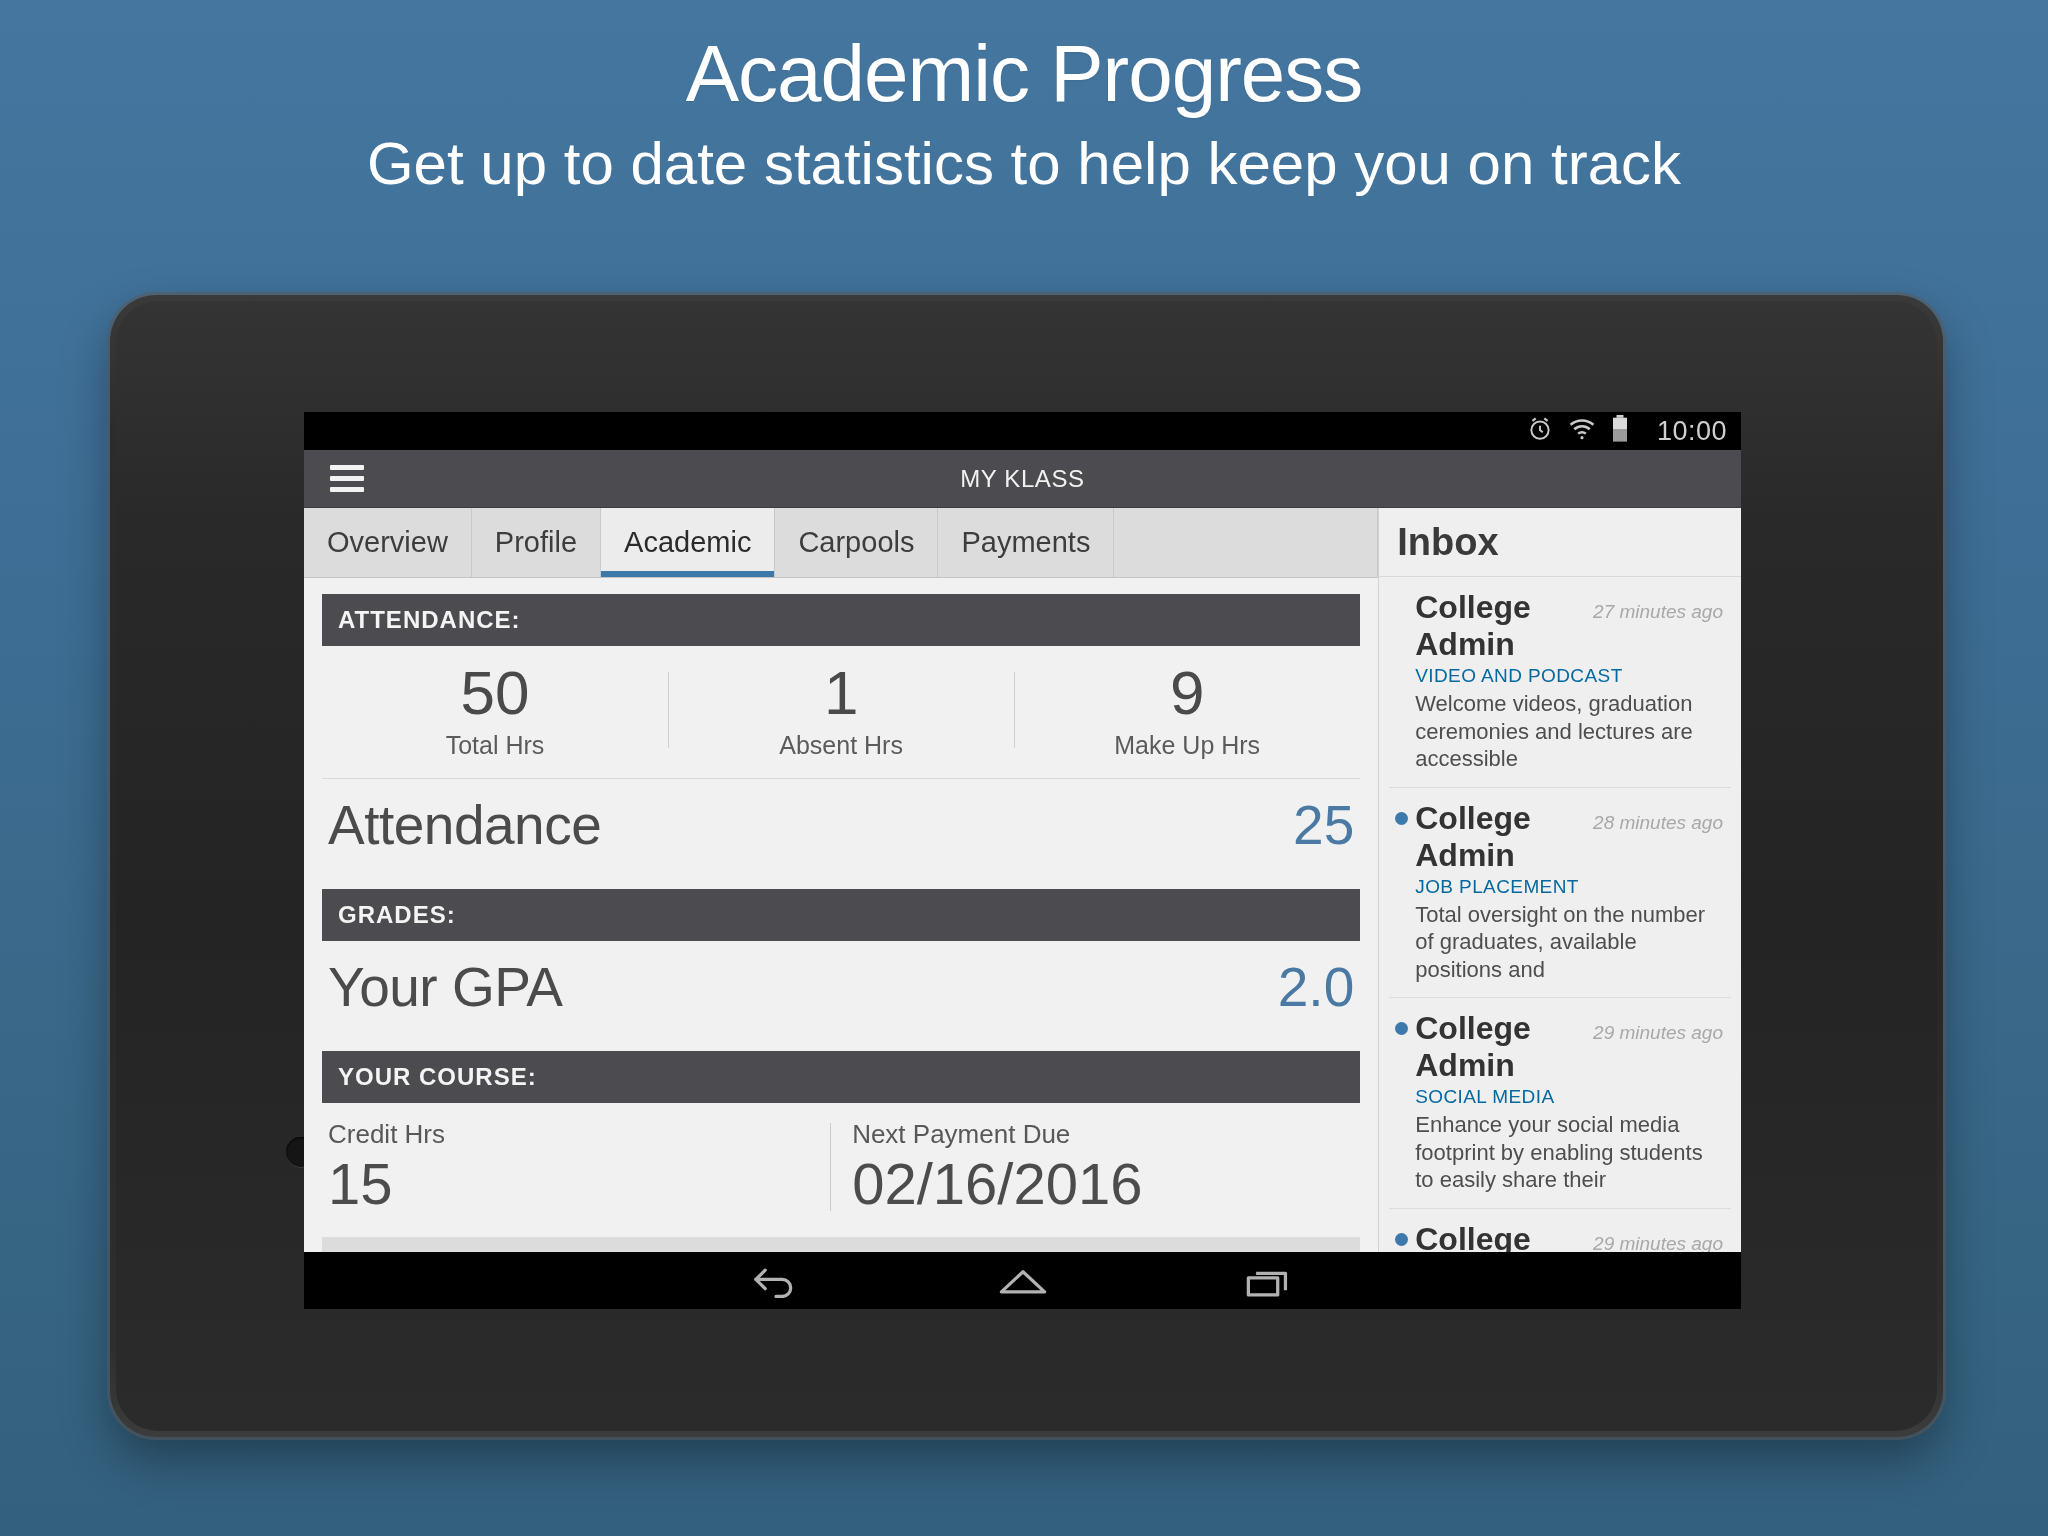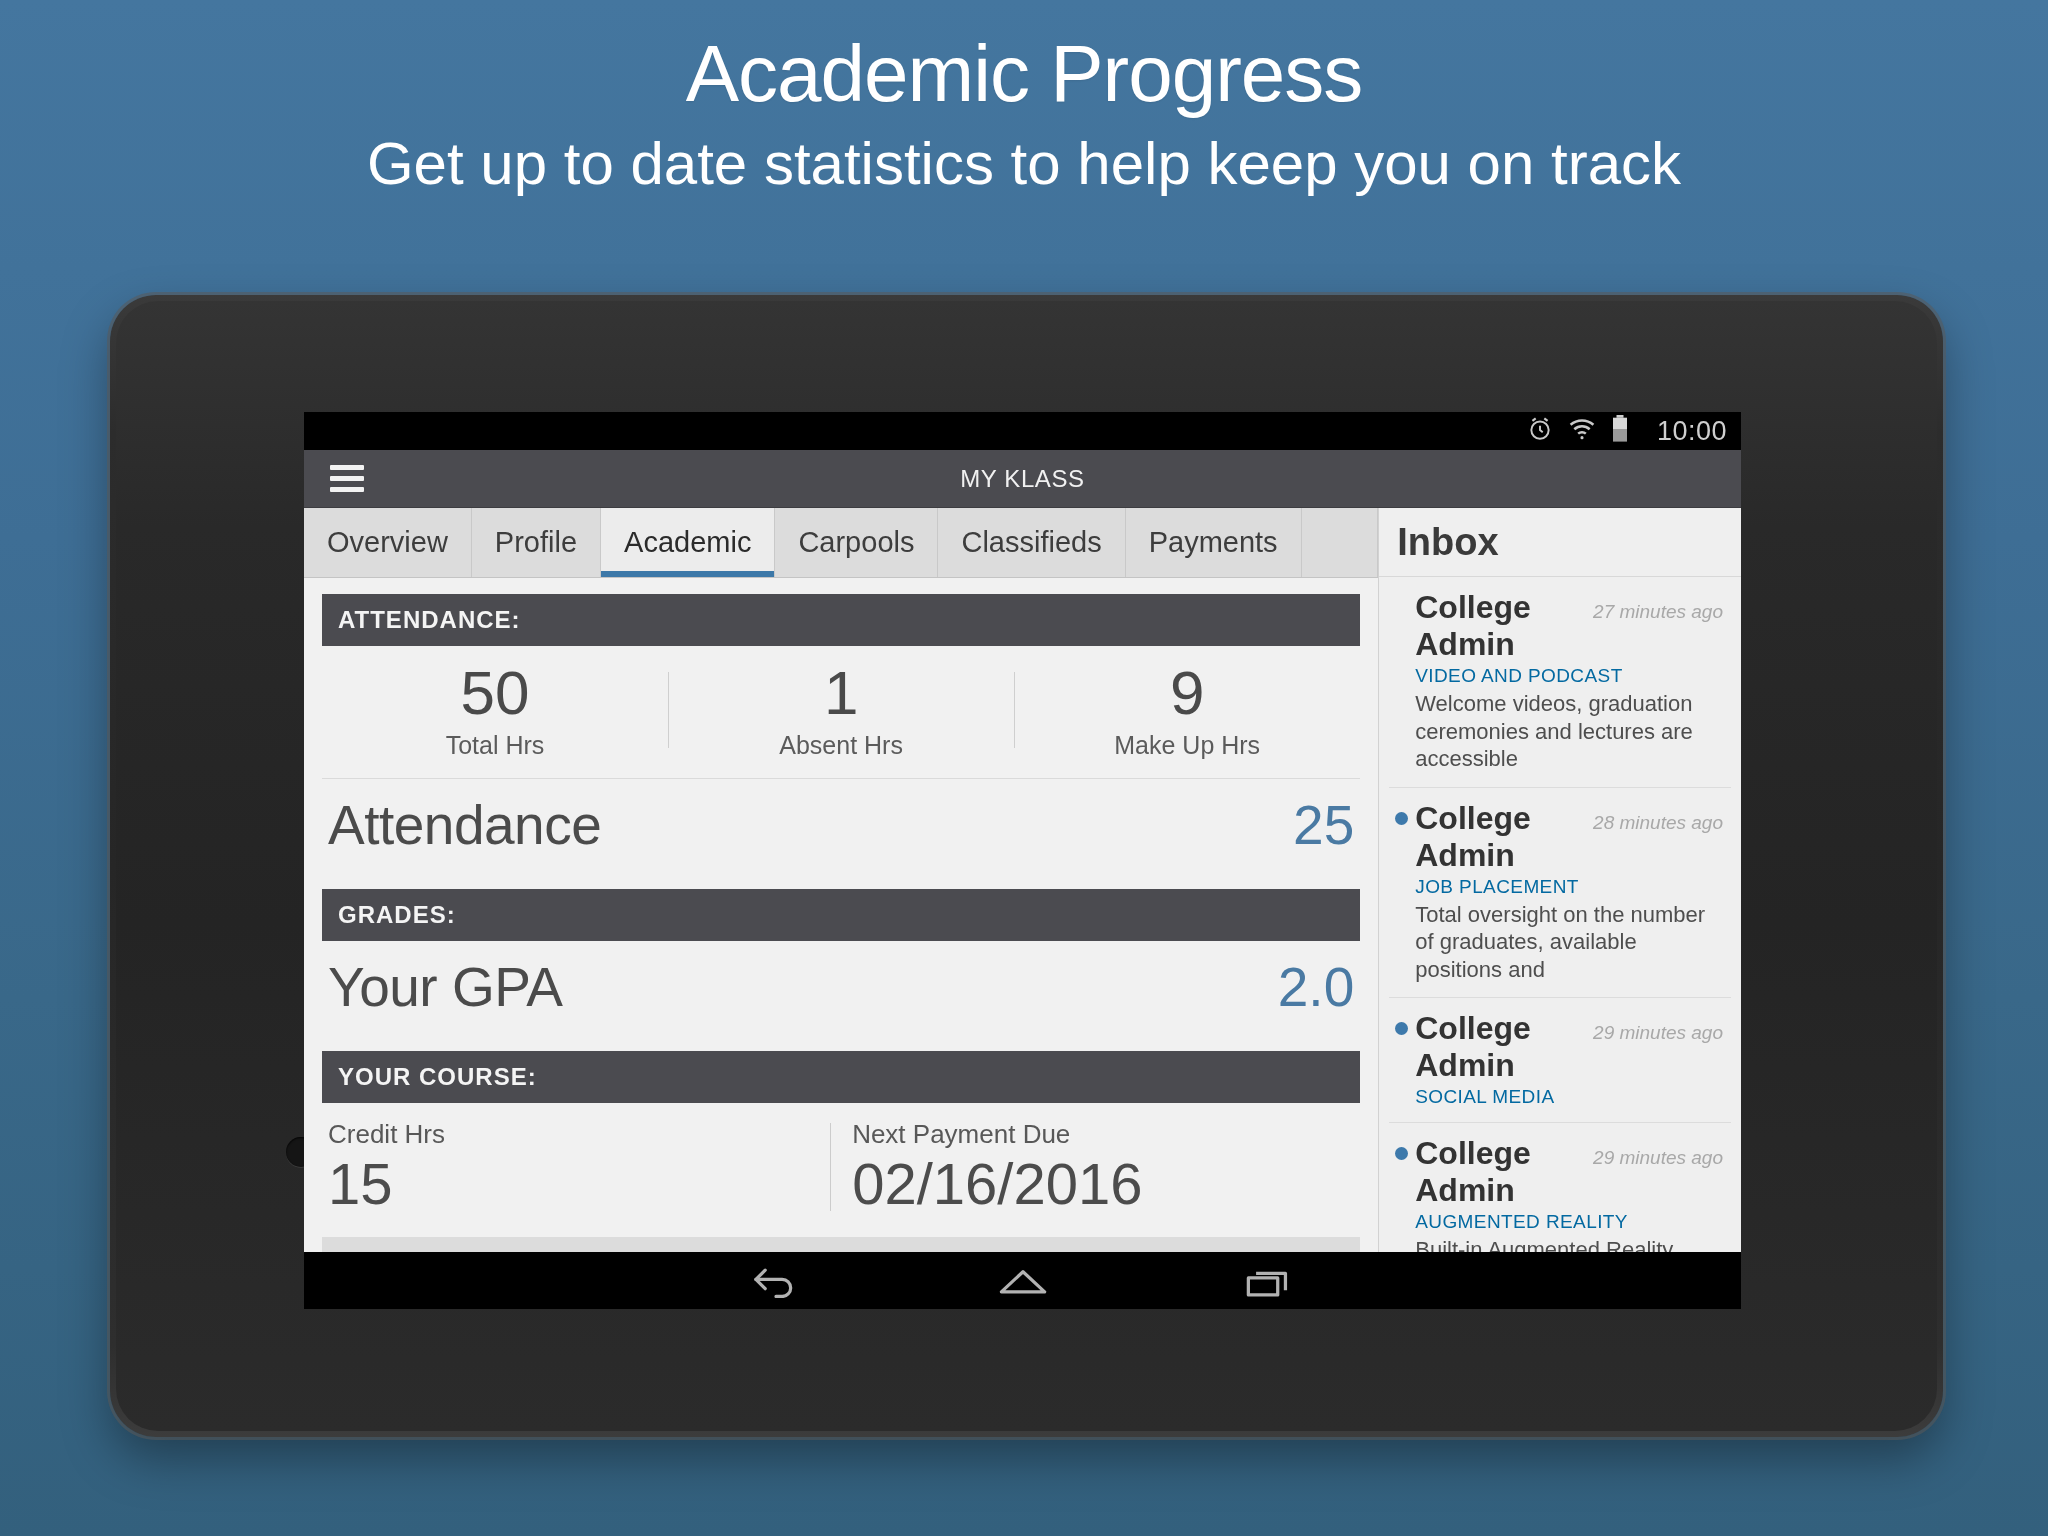--- a/index.html
+++ b/index.html
@@ -205,23 +205,20 @@
         <div class="tab">
             <span>Profile</span>
           </div>
         <div class="tab active">
             <span>Academic</span>
           </div>
         <div class="tab">
             <span>Carpools</span>
           </div>
         <div class="tab">
-            <span>Classifieds</span>
-          </div>
-        <div class="tab">
             <span>Payments</span>
           </div>
         <div class="tab-filler"></div>
       </div>
 
       <div class="content">
 
         <div class="sec-head">ATTENDANCE:</div>
 
         <div class="stats">
@@ -295,20 +292,21 @@
           <div class="msg-body">Total oversight on the number of graduates, available positions and</div>
         </div>
 
         <div class="msg">
           <span class="dot"></span>
           <div class="msg-top">
             <span class="msg-from">College Admin</span>
             <span class="msg-time">29 minutes ago</span>
           </div>
           <div class="msg-subj">SOCIAL MEDIA</div>
+          <div class="msg-body">Enhance your social media footprint by enabling students to easily share their</div>
         </div>
 
         <div class="msg">
           <span class="dot"></span>
           <div class="msg-top">
             <span class="msg-from">College Admin</span>
             <span class="msg-time">29 minutes ago</span>
           </div>
           <div class="msg-subj">AUGMENTED REALITY</div>
           <div class="msg-body">Built-in Augmented Reality feature puts the future of education in your hands</div>

